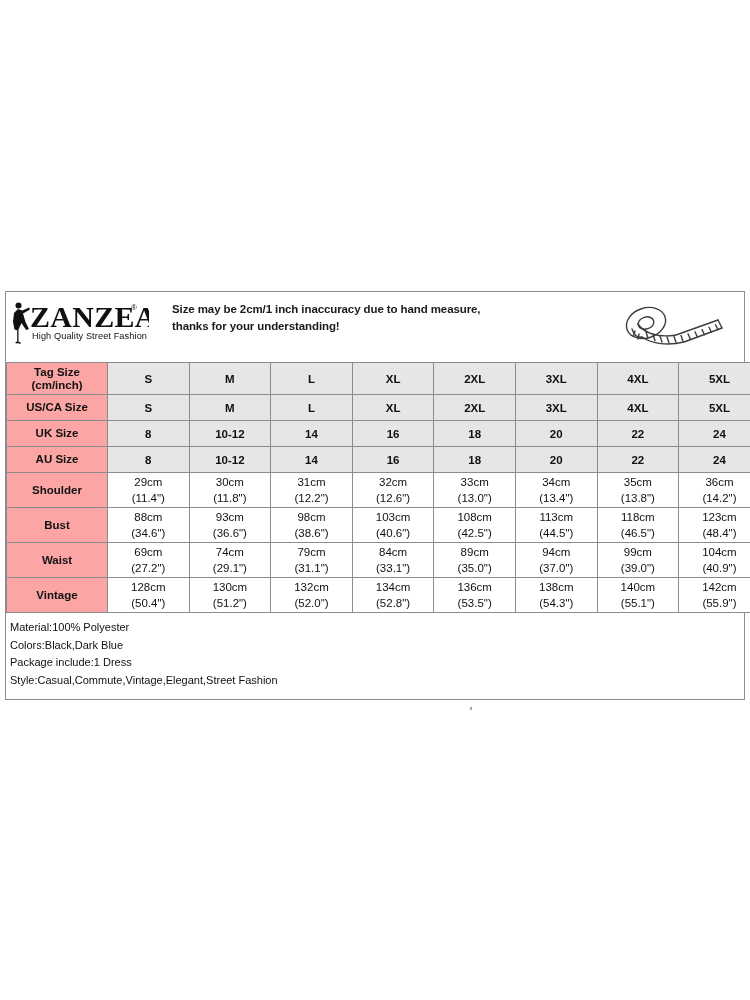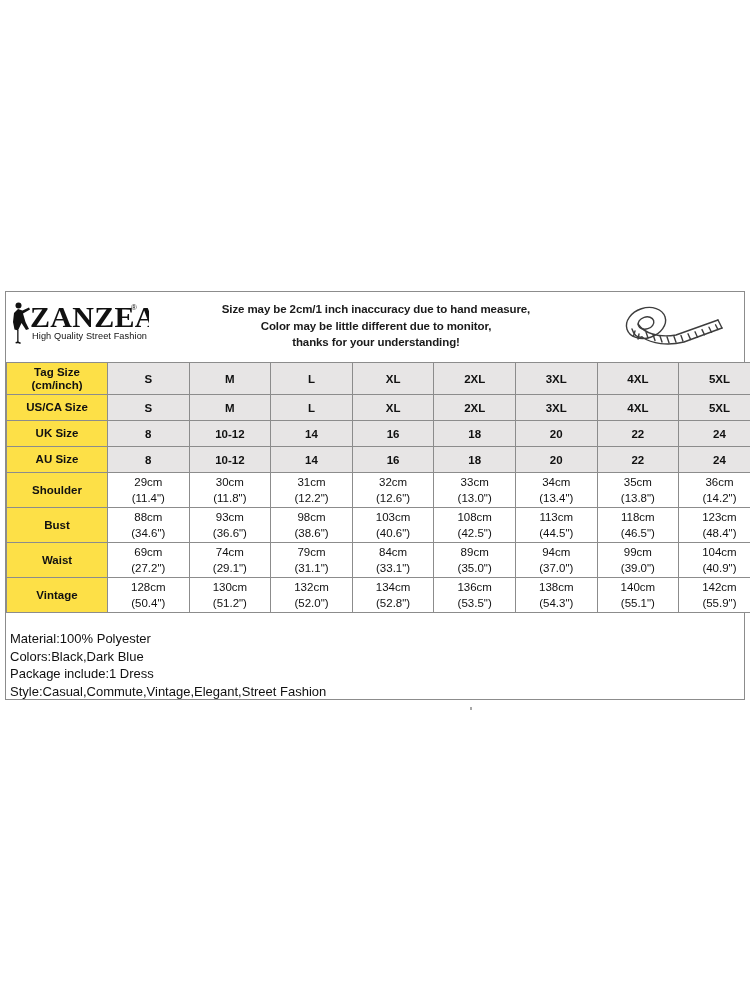--- a/index.html
+++ b/index.html
@@ -37,24 +37,24 @@
     left: 3px;
     top: 4px;
     width: 140px;
     height: 58px;
     text-decoration: underline;
   }
   .logo-svg { display: block; }
 
   .disclaimer {
     position: absolute;
-    left: 150px;
+    left: 166px;
     top: 9px;
     width: 440px;
-    text-align: center;
+    text-align: left;
     font-size: 11.5px;
     font-weight: bold;
     line-height: 16.5px;
     color: #1a1a1a;
     letter-spacing: -0.1px;
   }
   .disclaimer div { white-space: nowrap; }
 
   .tape-block {
     position: absolute;
@@ -75,21 +75,21 @@
   table.size-table td {
     border: 1px solid #8c8c8c;
     text-align: center;
     vertical-align: middle;
     font-size: 11.5px;
     color: #111111;
     padding: 0;
   }
   td.rowhead {
     width: 100px;
-    background: #fde047;
+    background: #fca5a5;
     font-weight: bold;
     font-size: 11.5px;
     line-height: 13px;
     border-left: none;
     margin-left: 24px;
   }
   td.sizecell {
     width: 80.6px;
     background: #e7e5e5;
     font-weight: bold;
@@ -104,22 +104,22 @@
   tr.sizerow.tall td { height: 31px; }
   tr.measrow td { height: 34px; }
 
   .cm  { display: block; }
   .inch{ display: block; }
 
   
   .footer {
     position: absolute;
     left: 4px;
-    top: 338px;
-    font-size: 13px;
+    top: 327px;
+    font-size: 11px;
     line-height: 17.5px;
     color: #111111;
     font-weight: normal;
   }
   .footer div { white-space: nowrap; }
 
   .speck {
     position: absolute;
     left: 470px;
     top: 707px;
@@ -147,21 +147,20 @@
         <g fill="#111111" font-family="'Liberation Serif', serif" font-weight="bold">
           <text x="21" y="31" font-size="30" letter-spacing="0.3">ZANZEA</text>
         </g>
         <text x="122" y="14" font-size="8" fill="#111111" font-family="'Liberation Sans', sans-serif">®</text>
         <text x="23" y="43" font-size="9.2" fill="#111111" font-family="'Liberation Sans', sans-serif" letter-spacing="0.1">High Quality Street Fashion</text>
       </svg>
     </div>
 
     <div class="disclaimer">
       <div>Size may be 2cm/1 inch inaccuracy due to hand measure,</div>
-      <div>Color may be little different due to monitor,</div>
       <div>thanks for your understanding!</div>
     </div>
 
     <div class="tape-block">
       <svg width="120" height="56" viewBox="0 0 120 56">
         <g fill="none" stroke="#3d3d3d" stroke-width="1.4" stroke-linejoin="round" stroke-linecap="round">
           <ellipse cx="28" cy="24" rx="20" ry="15" transform="rotate(-18 28 24)"></ellipse>
           <ellipse cx="28" cy="24" rx="8" ry="6" transform="rotate(-18 28 24)"></ellipse>
           <path d="M24 38 C34 45, 50 47, 66 43 L104 29"></path>
           <path d="M20 25 C26 34, 40 39, 58 36 L100 21"></path>

